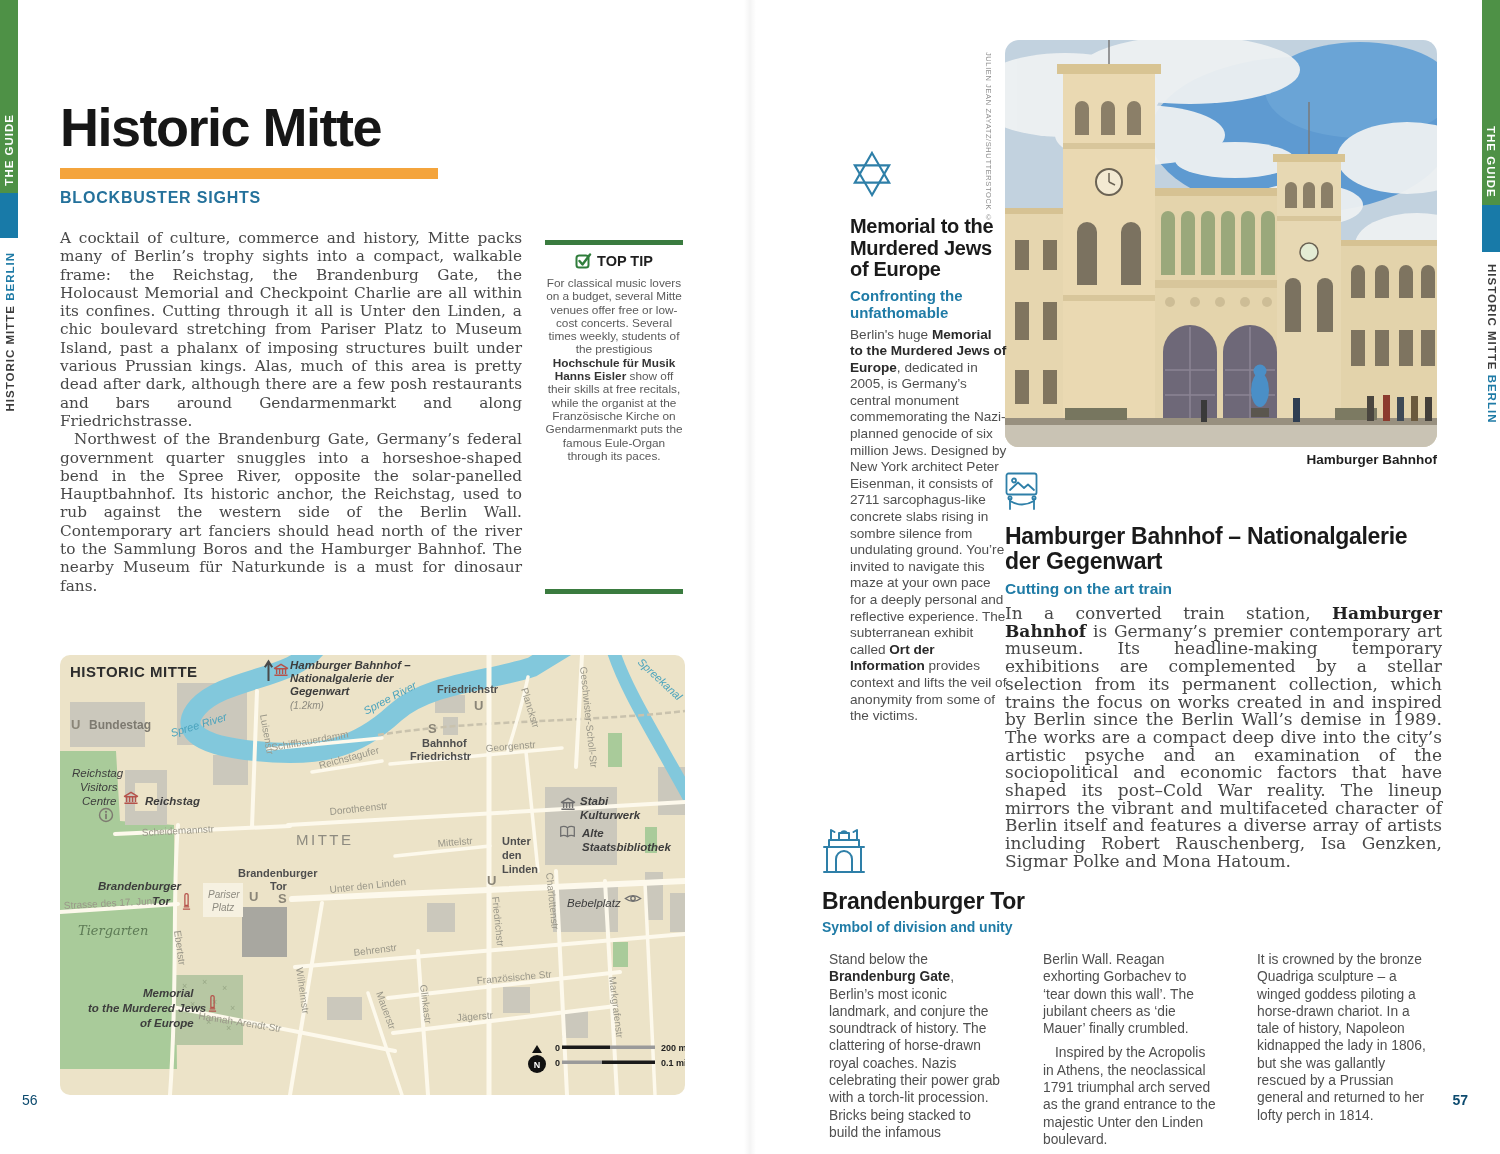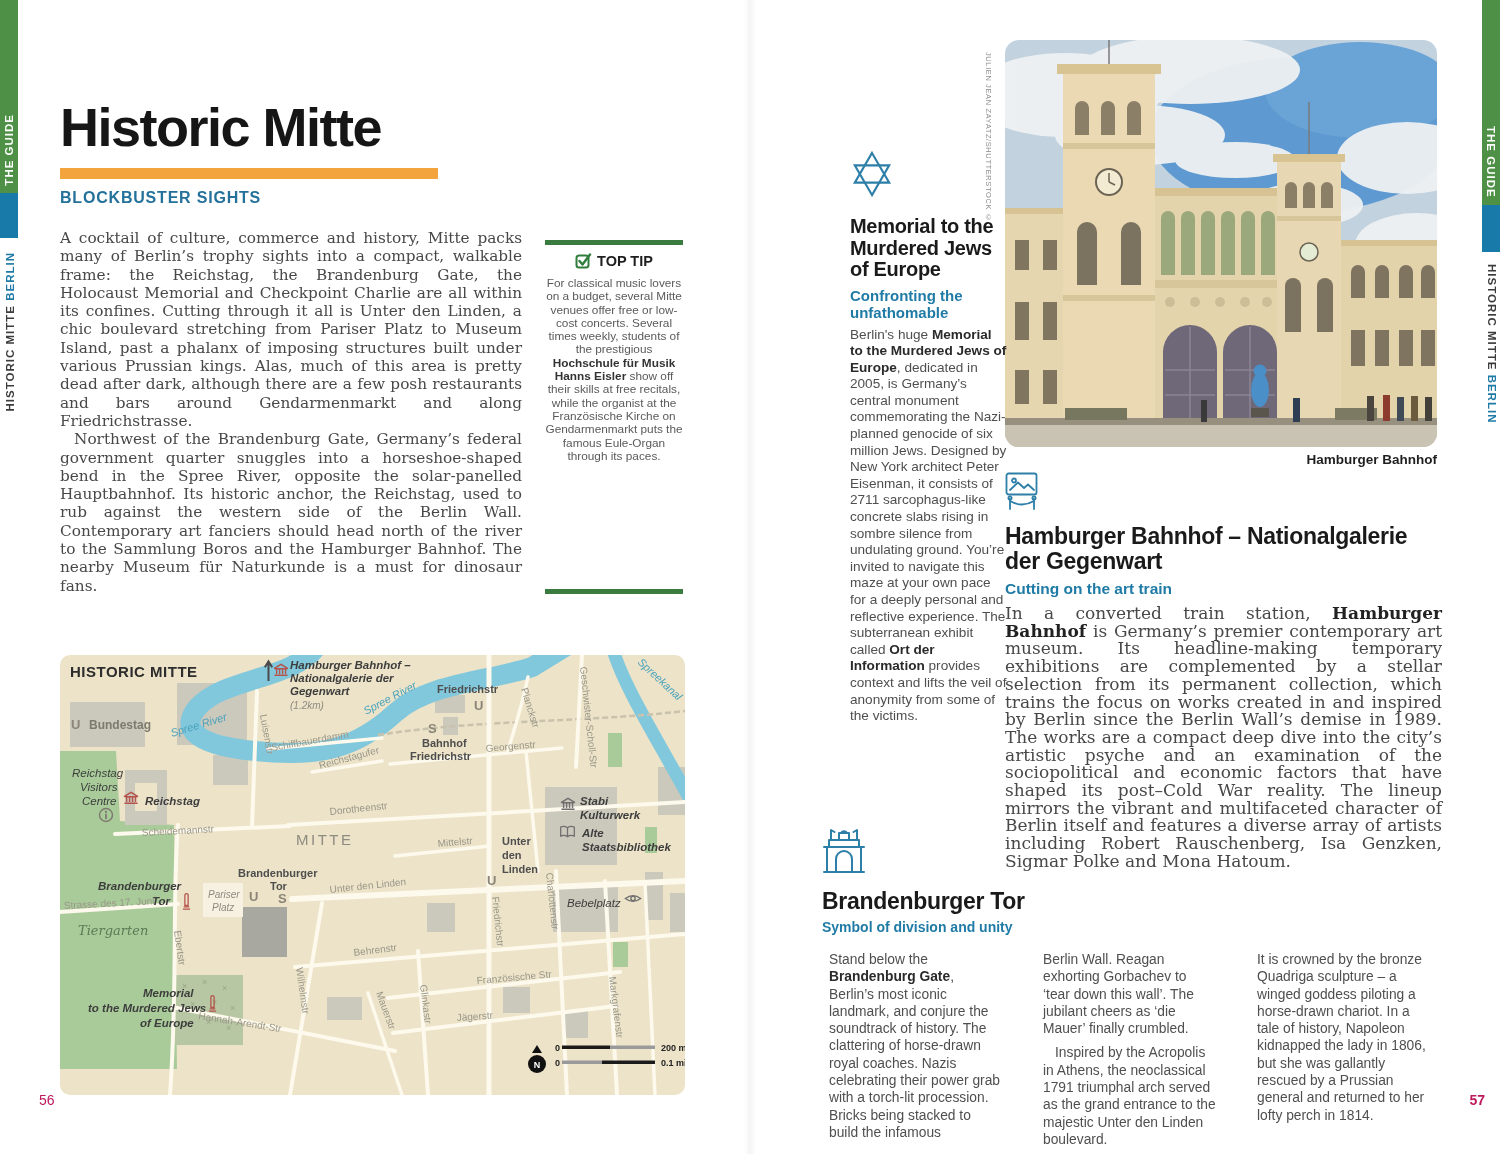--- a/index.html
+++ b/index.html
@@ -46,21 +46,21 @@
   .ml-poii{font-size:11.5px;font-style:italic;fill:#3d3d3d;}
   .ml-street{font-size:10px;fill:#9a9789;}
   .ml-water{font-size:11px;font-style:italic;fill:#4aa3bd;}
   .ml-area{font-size:15px;fill:#8e8b80;letter-spacing:2.5px;}
   .ml-park{font-family:"DejaVu Serif",serif;font-size:13px;font-style:italic;fill:#5d7a55;}
   .ml-dist{font-size:10px;font-style:italic;fill:#8e8b80;}
   .ml-transit{font-size:13px;font-weight:bold;fill:#8a8577;}
   .ml-scale{font-size:9px;font-weight:bold;fill:#222;}
   .ml-x{font-size:9px;fill:#98a886;}
 
-  .pagenum{font-size:14px;color:#be185d;margin-left:17px;}
+  .pagenum{font-size:14px;color:#0c4a6e;}
   .pn-left{left:22px;top:1092px;}
   .pn-right{left:1440px;top:1092px;width:28px;text-align:right;font-weight:bold;}
 
   
   .credit{left:984px;top:52px;writing-mode:vertical-rl;font-size:7.5px;letter-spacing:.6px;color:#8f8f8f;}
   .photo{left:1005px;top:40px;width:432px;height:407px;border-radius:14px;overflow:hidden;}
   .caption{left:1100px;top:452px;width:337px;text-align:right;font-size:13.5px;font-weight:bold;color:#1f1f1f;}
 
   .sec-head{font-weight:bold;color:#1a1a1a;letter-spacing:-.3px;}
   .sec-sub{font-weight:bold;color:#1f7ba6;}

